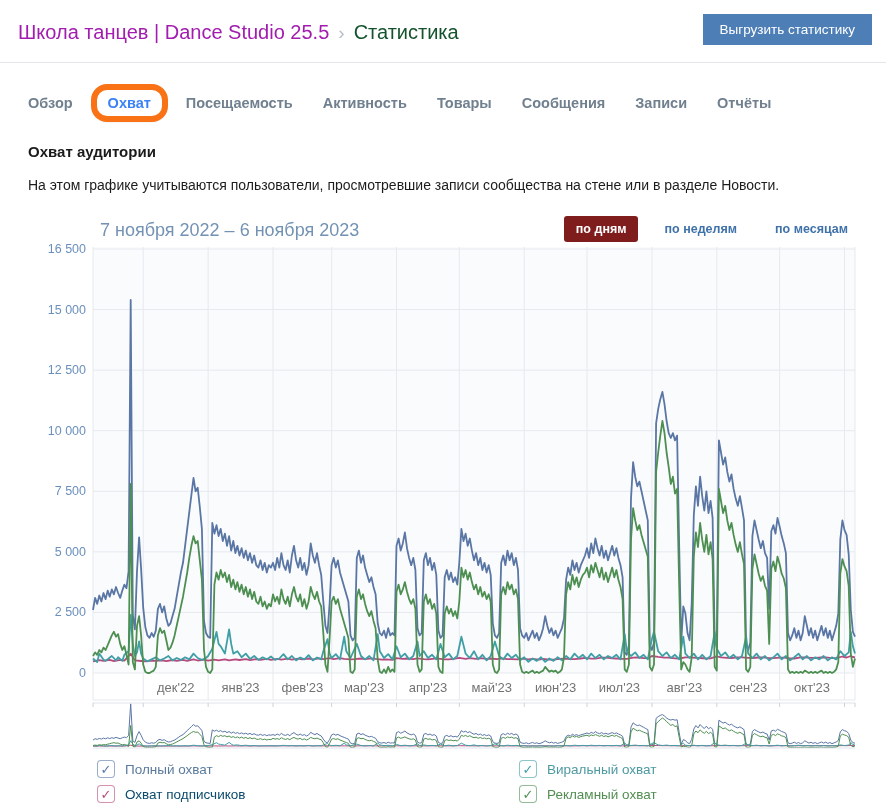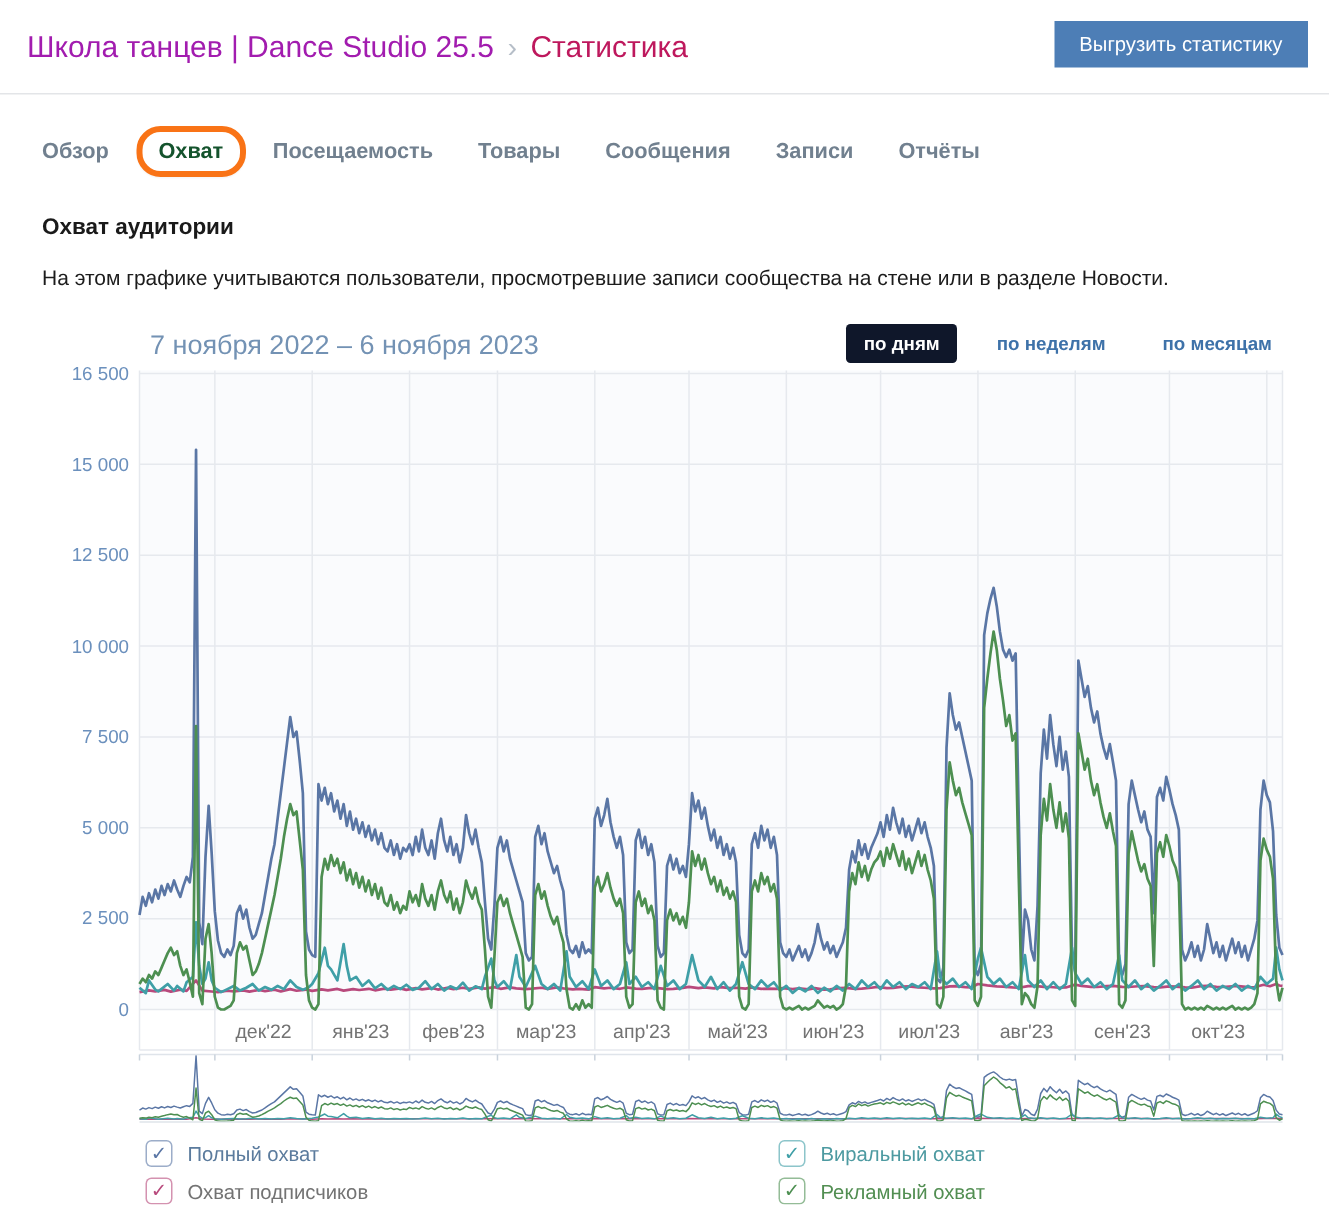--- a/index.html
+++ b/index.html
@@ -2,35 +2,35 @@
 <html><head>
 <meta charset="utf-8">
 <style>
   html,body{margin:0;padding:0;background:#fff;}
   body{font-family:"Liberation Sans","DejaVu Sans",sans-serif;width:886px;height:803px;position:relative;overflow:hidden;color:#1c1c1c;}
   .abs{position:absolute;}
   
   #header-title{top:17px;left:18px;font-size:20px;line-height:30px;white-space:nowrap;}
   #community-name{color:#a21caf;}
   #crumb-sep{color:#b6bec8;margin:0 9px;font-size:19px;}
-  #page-title{color:#be185d;}
+  #page-title{color:#14532d;}
   #export-btn{top:14px;right:14px;height:31px;line-height:31px;padding:0 17px;background:#4d7eb6;color:#fff;font-size:13.5px;border:none;border-radius:0;cursor:pointer;font-family:inherit;}
   #header-divider{top:62px;left:0;width:886px;height:1px;background:#e3e5e8;}
   
   #tabs-row{top:84px;left:16px;display:flex;align-items:center;}
   .tab{font-size:14.5px;font-weight:bold;color:#71808f;padding:5px 11px;margin-right:6px;border-radius:16px;border:1px solid transparent;cursor:pointer;white-space:nowrap;}
-  .tab.active{color:#14532d;background:#fff;border:4px solid #f97316;box-shadow:0 1px 1px rgba(0,0,0,0.04);}
+  .tab.active{color:#3b82f6;background:#fff;border:6px solid #f97316;box-shadow:0 1px 1px rgba(0,0,0,0.04);}
   
   #section-title{top:143px;left:28px;font-size:15px;font-weight:bold;color:#1a1a1a;}
   #section-desc{top:177px;left:28px;font-size:14px;color:#1c1c1c;}
   
   #date-range{top:220px;left:100px;font-size:18px;color:#7392b4;text-align:right;}
   #mode-row{top:216px;right:26px;display:flex;align-items:center;}
   .mode{font-size:12.5px;font-weight:bold;color:#3e72a9;padding:6px 12px;margin-left:14px;border-radius:3px;cursor:pointer;white-space:nowrap;}
-  .mode.active{background:#0f172a;color:#fff;text-align:center;}
+  .mode.active{background:#7f1d1d;color:#fff;text-align:center;}
   
   .ylabel{position:absolute;width:60px;left:26px;text-align:right;font-size:12.5px;color:#6b90bd;line-height:16px;}
   .xlabel{position:absolute;font-size:13px;color:#737373;text-align:center;top:680px;}
   
   #legend{top:757px;left:97px;display:grid;grid-template-columns:422px 320px;grid-template-rows:24px 24px;grid-auto-flow:column;row-gap:1px;}
   .leg-item{display:flex;align-items:center;cursor:pointer;}
   .leg-box{width:16px;height:16px;border-radius:4px;background:#fff;display:flex;align-items:center;justify-content:center;font-size:13px;font-weight:bold;margin-right:10px;}
   .leg-label{font-size:13.5px;}
   svg{position:absolute;top:0;left:0;}
 </style>
@@ -92,20 +92,21 @@
 <div class="abs" id="header-title">
   <span id="community-name">Школа танцев | Dance Studio 25.5</span><span id="crumb-sep">›</span><span id="page-title">Статистика</span>
 </div>
 <button class="abs" id="export-btn">Выгрузить статистику</button>
 <div class="abs" id="header-divider"></div>
 
 <div class="abs" id="tabs-row">
     <div class="tab">Обзор</div>
     <div class="tab active">Охват</div>
     <div class="tab">Посещаемость</div>
+    <div class="tab">Активность</div>
     <div class="tab">Товары</div>
     <div class="tab">Сообщения</div>
     <div class="tab">Записи</div>
     <div class="tab">Отчёты</div>
   </div>
 
 <div class="abs" id="section-title">Охват аудитории</div>
 <div class="abs" id="section-desc">На этом графике учитываются пользователи, просмотревшие записи сообщества на стене или в разделе Новости.</div>
 
 <div class="abs" id="date-range">7 ноября 2022 – 6 ноября 2023</div>
@@ -139,21 +140,21 @@
     <span class="xlabel" style="left: 777.085px; width: 70px;">окт'23</span>
   </div>
 
 <div class="abs" id="legend">
     <div class="leg-item">
       <div class="leg-box" style="border: 1.5px solid rgba(90, 118, 165, 0.6); color: rgb(90, 118, 165);">✓</div>
       <div class="leg-label" style="color: rgb(91, 123, 157);">Полный охват</div>
     </div>
     <div class="leg-item">
       <div class="leg-box" style="border: 1.5px solid rgba(184, 73, 124, 0.6); color: rgb(184, 73, 124);">✓</div>
-      <div class="leg-label" style="color: #737373; text-align: center;">Охват подписчиков</div>
+      <div class="leg-label" style="color: #0c4a6e; text-align: center;">Охват подписчиков</div>
     </div>
     <div class="leg-item">
       <div class="leg-box" style="border: 1.5px solid rgba(63, 159, 167, 0.6); color: rgb(63, 159, 167);">✓</div>
       <div class="leg-label" style="color: rgb(77, 154, 161);">Виральный охват</div>
     </div>
     <div class="leg-item">
       <div class="leg-box" style="border: 1.5px solid rgba(77, 143, 81, 0.6); color: rgb(77, 143, 81);">✓</div>
       <div class="leg-label" style="color: rgb(82, 142, 82);">Рекламный охват</div>
     </div>
   </div>

